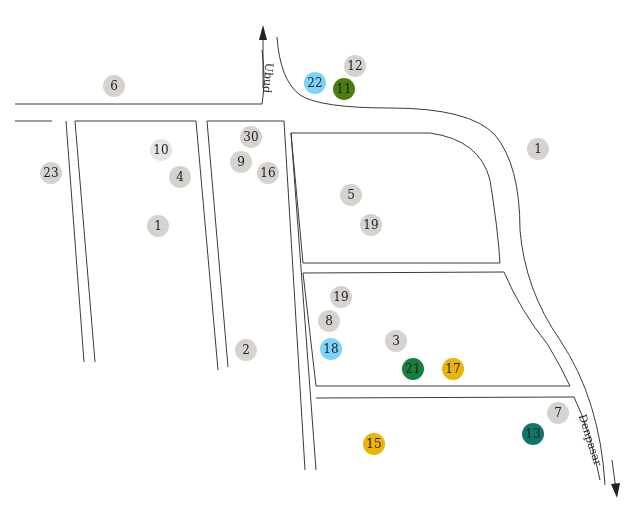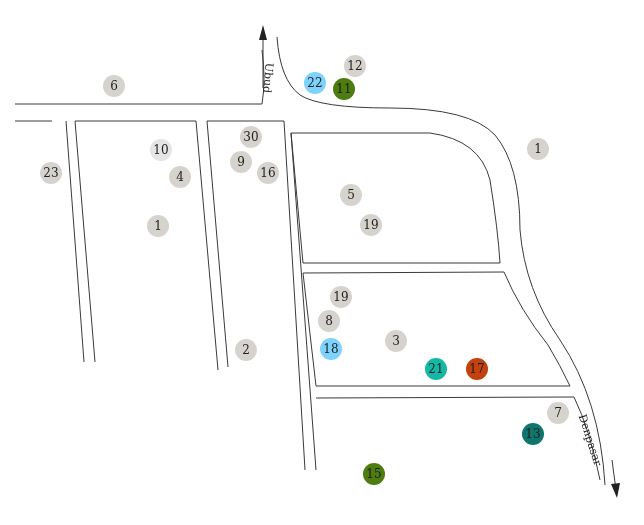--- a/index.html
+++ b/index.html
@@ -54,23 +54,23 @@
     <div class="marker" style="left: 351px; top: 195px; background: rgb(214, 211, 207);">5</div>
     <div class="marker" style="left: 114px; top: 86px; background: rgb(214, 211, 207);">6</div>
     <div class="marker" style="left: 558px; top: 413px; background: rgb(214, 211, 207);">7</div>
     <div class="marker" style="left: 329px; top: 321px; background: rgb(214, 211, 207);">8</div>
     <div class="marker" style="left: 241px; top: 162px; background: rgb(214, 211, 207);">9</div>
     <div class="marker" style="left: 161px; top: 150px; background: #e5e5e5;">10</div>
     <div class="marker" style="left: 344px; top: 89px; background: #4d7c0f;">11</div>
     <div class="marker" style="left: 355px; top: 66px; background: rgb(214, 211, 207);">12</div>
     <div class="marker" style="left: 533px; top: 434px; background: #0f766e;">13</div>
     <div class="marker" style="left: 158px; top: 226px; background: rgb(214, 211, 207);">1</div>
-    <div class="marker" style="left: 374px; top: 474px; background: #4d7c0f;">15</div>
+    <div class="marker" style="left: 374px; top: 444px; background: #eab308;">15</div>
     <div class="marker" style="left: 268px; top: 173px; background: rgb(214, 211, 207);">16</div>
-    <div class="marker" style="left: 477px; top: 369px; background: #c2410c;">17</div>
+    <div class="marker" style="left: 453px; top: 369px; background: #eab308;">17</div>
     <div class="marker" style="left: 331px; top: 349px; background: #7dd3fc;">18</div>
     <div class="marker" style="left: 341px; top: 297px; background: rgb(214, 211, 207);">19</div>
     <div class="marker" style="left: 251px; top: 137px; background: rgb(214, 211, 207);">30</div>
-    <div class="marker" style="left: 436px; top: 369px; background: #14b8a6;">21</div>
+    <div class="marker" style="left: 413px; top: 369px; background: #15803d;">21</div>
     <div class="marker" style="left: 315px; top: 83px; background: #7dd3fc;">22</div>
     <div class="marker" style="left: 51px; top: 173px; background: rgb(214, 211, 207); text-align: right;">23</div>
     <div class="marker" style="left: 371px; top: 225px; background: rgb(214, 211, 207);">19</div>
   </div>
 
 </body></html>

